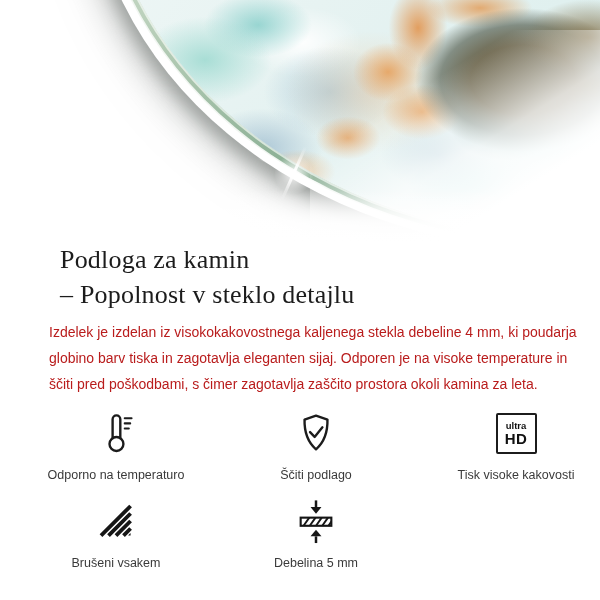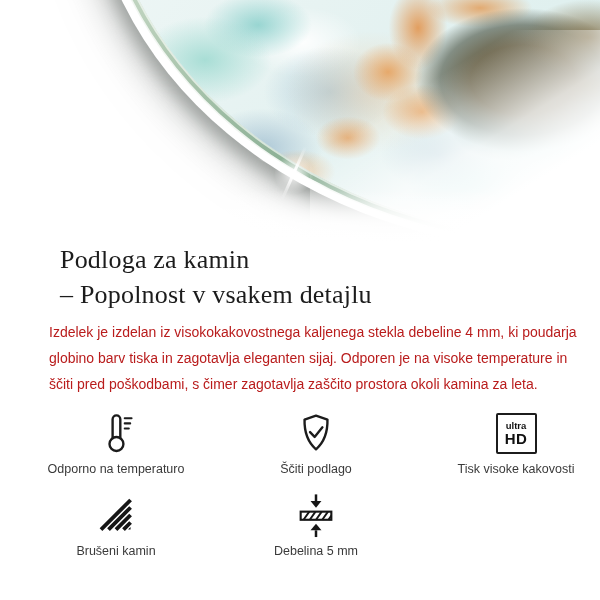--- a/index.html
+++ b/index.html
@@ -58,21 +58,21 @@
   
   .content{position:absolute;left:0;top:230px;width:600px;z-index:3;padding-left:16px;}
   h1.title{margin:12px 30px 0 44px;font-family:"Liberation Serif","DejaVu Serif",serif;
     font-weight:400;font-size:26px;line-height:35px;color:#1c1c1c;letter-spacing:.2px;}
   p.desc{margin:7px 30px 0 33px;font-size:14px;line-height:26px;color:#b91c1c;}
 
   
   .features{margin-top:13px;display:grid;grid-template-columns:repeat(3,1fr);row-gap:16px;}
   .feature{display:flex;flex-direction:column;align-items:center;}
   .icon-wrap{height:46px;display:flex;align-items:center;justify-content:center;}
-  .feature-label{margin-top:6px;font-size:12.5px;color:#3a3a3a;}
+  .feature-label{margin-top:12px;font-size:12.5px;color:#3a3a3a;}
   .icon-stroke{stroke:#1c1c1c;fill:none;stroke-linecap:round;stroke-linejoin:round;}
   .uhd-box{width:37px;height:37px;border:2.5px solid #1c1c1c;border-radius:2px;
     display:flex;flex-direction:column;align-items:center;justify-content:center;color:#111;}
   .uhd-top{font-size:9.5px;font-weight:700;line-height:10px;}
   .uhd-bottom{font-size:15px;font-weight:800;line-height:15px;letter-spacing:.3px;}
 </style>
 </head>
 <body>
 
 <div class="stage">
@@ -87,21 +87,21 @@
     <div class="fade-br"></div>
     <div class="fade-bottom"></div>
     <div class="sparkle">
       <span class="ray1"></span>
         <span class="ray2"></span>
         <span class="glow"></span>
     </div>
   </section>
 
   <section class="content">
-    <h1 class="title"><span>Podloga za kamin</span><br><span>– Popolnost v vsakem detajlu</span></h1>
+    <h1 class="title"><span>Podloga za kamin</span><br><span>– Popolnost v steklo detajlu</span></h1>
 
     <p class="desc">Izdelek je izdelan iz visokokakovostnega kaljenega stekla debeline 4 mm, ki poudarja globino barv tiska in zagotavlja eleganten sijaj. Odporen je na visoke temperature in ščiti pred poškodbami, s čimer zagotavlja zaščito prostora okoli kamina za leta.</p>
 
     <div class="features">
 
       <div class="feature">
         <div class="icon-wrap">
           <svg width="44" height="44" viewBox="0 0 48 48">
             <circle class="icon-stroke" cx="24.5" cy="36" r="7.6" stroke-width="2.6"></circle>
             <path class="icon-stroke" d="M20.3 29.5 V9 a4.2 4.2 0 0 1 8.4 0 V29.5" stroke-width="2.6"></path>
@@ -132,21 +132,21 @@
       </div>
 
 
       <div class="feature">
         <div class="icon-wrap">
           <svg width="40" height="40" viewBox="0 0 48 48">
             <path d="M6 41.5 L41.5 6 M15 41.5 L41.5 15 M24 41.5 L41.5 24 M33 41.5 L41.5 33" stroke="#161616" stroke-width="4.6" fill="none"></path>
             <path d="M38.5 41.5 L41.5 38.5 L41.5 41.5 Z" fill="#161616"></path>
           </svg>
         </div>
-        <div class="feature-label">Brušeni kamin</div>
+        <div class="feature-label">Brušeni vsakem</div>
       </div>
 
       <div class="feature">
         <div class="icon-wrap">
           <svg width="46" height="46" viewBox="0 0 48 48">
             <path d="M24 2.5 V9.5" stroke="#161616" stroke-width="2.6" fill="none"></path>
             <path d="M18.3 9.5 L29.7 9.5 L24 16.5 Z" fill="#161616"></path>
             <rect x="8" y="20.5" width="32" height="8.5" fill="none" stroke="#161616" stroke-width="2.2"></rect>
             <path d="M11 29 L17 20.5 M17.5 29 L23.5 20.5 M24 29 L30 20.5 M30.5 29 L36.5 20.5 M37 29 L40 24.7" stroke="#161616" stroke-width="2" fill="none"></path>
             <path d="M18.3 40 L29.7 40 L24 33 Z" fill="#161616"></path>

